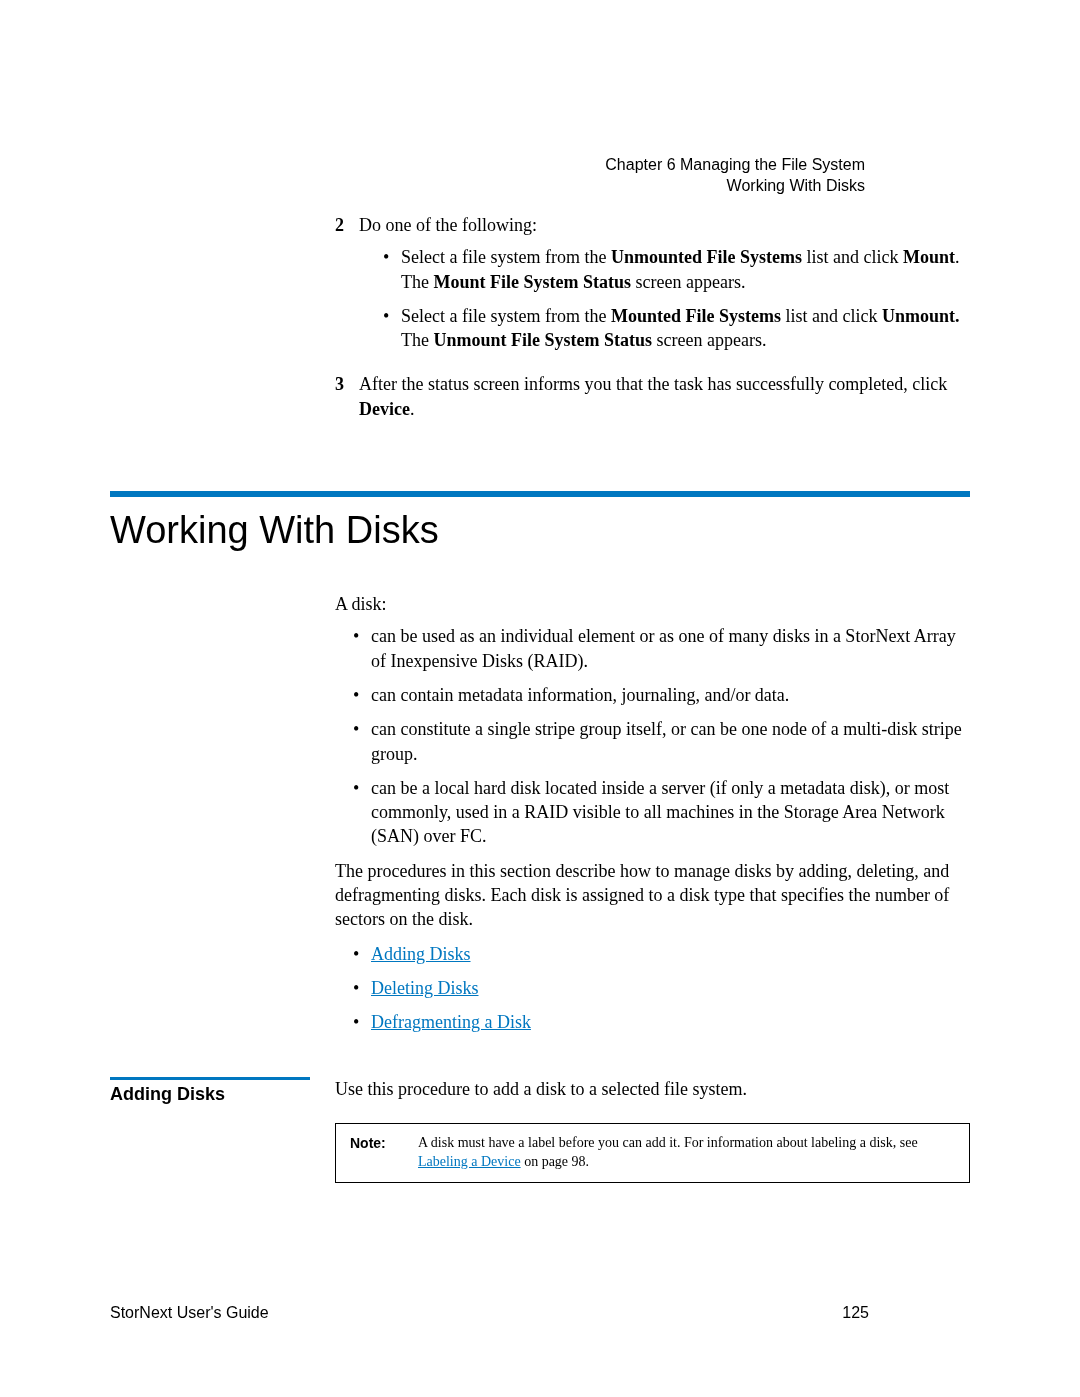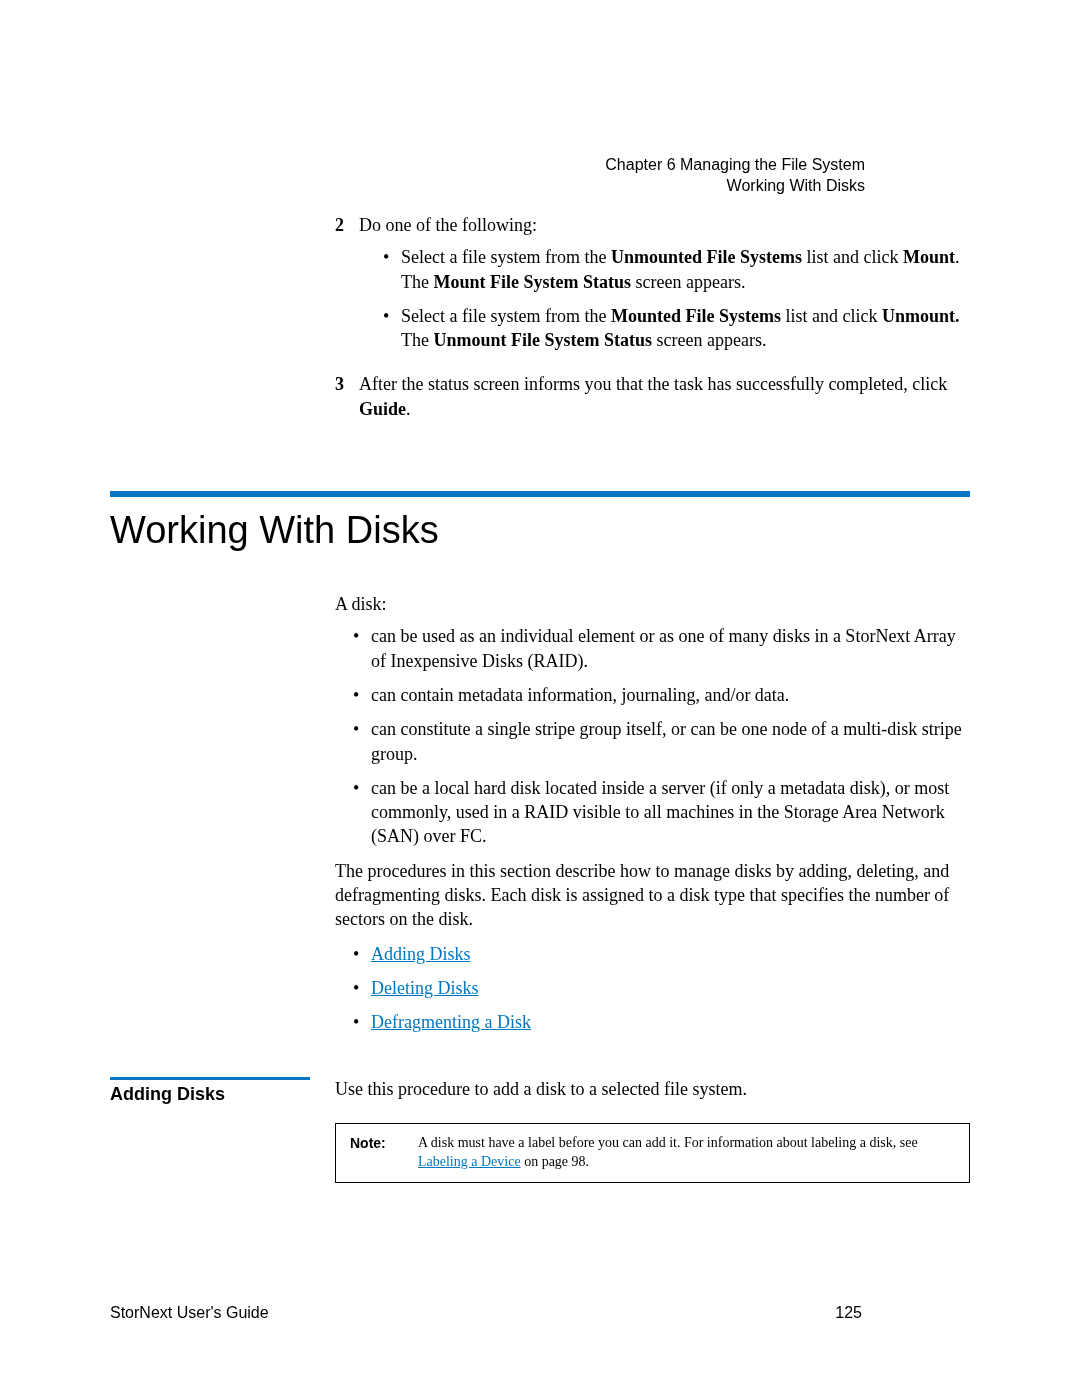--- a/index.html
+++ b/index.html
@@ -125,21 +125,21 @@
   .note-label {
     font-family: Arial, Helvetica, sans-serif;
     font-weight: bold;
     width: 68px;
     flex-shrink: 0;
   }
   .footer {
     position: absolute;
     bottom: 75px;
     left: 110px;
-    right: 218px;
+    right: 211px;
     display: flex;
     justify-content: space-between;
     font-family: Arial, Helvetica, sans-serif;
     font-size: 16px;
   }
   b { font-weight: bold; margin-top: 28px; }
 </style>
 </head>
 <body>
 
@@ -168,21 +168,21 @@
               <span>Select a file system from the </span><b>Mounted File Systems</b><span> list and click </span><b>Unmount.</b><span> The </span><b>Unmount File System Status</b><span> screen appears.</span>
             </div>
           </div>
         </div>
       </div>
     </div>
 
     <div class="step">
       <div class="step-num">3</div>
       <div class="step-body">
-        <span>After the status screen informs you that the task has successfully completed, click </span><b>Guide</b><span>.</span>
+        <span>After the status screen informs you that the task has successfully completed, click </span><b>Device</b><span>.</span>
       </div>
     </div>
   </div>
 
   <div class="section-bar"></div>
   <h1 class="section-title">Working With Disks</h1>
 
   <div class="intro-block">
     <div>A disk:</div>
     <div class="disk-bullets">

